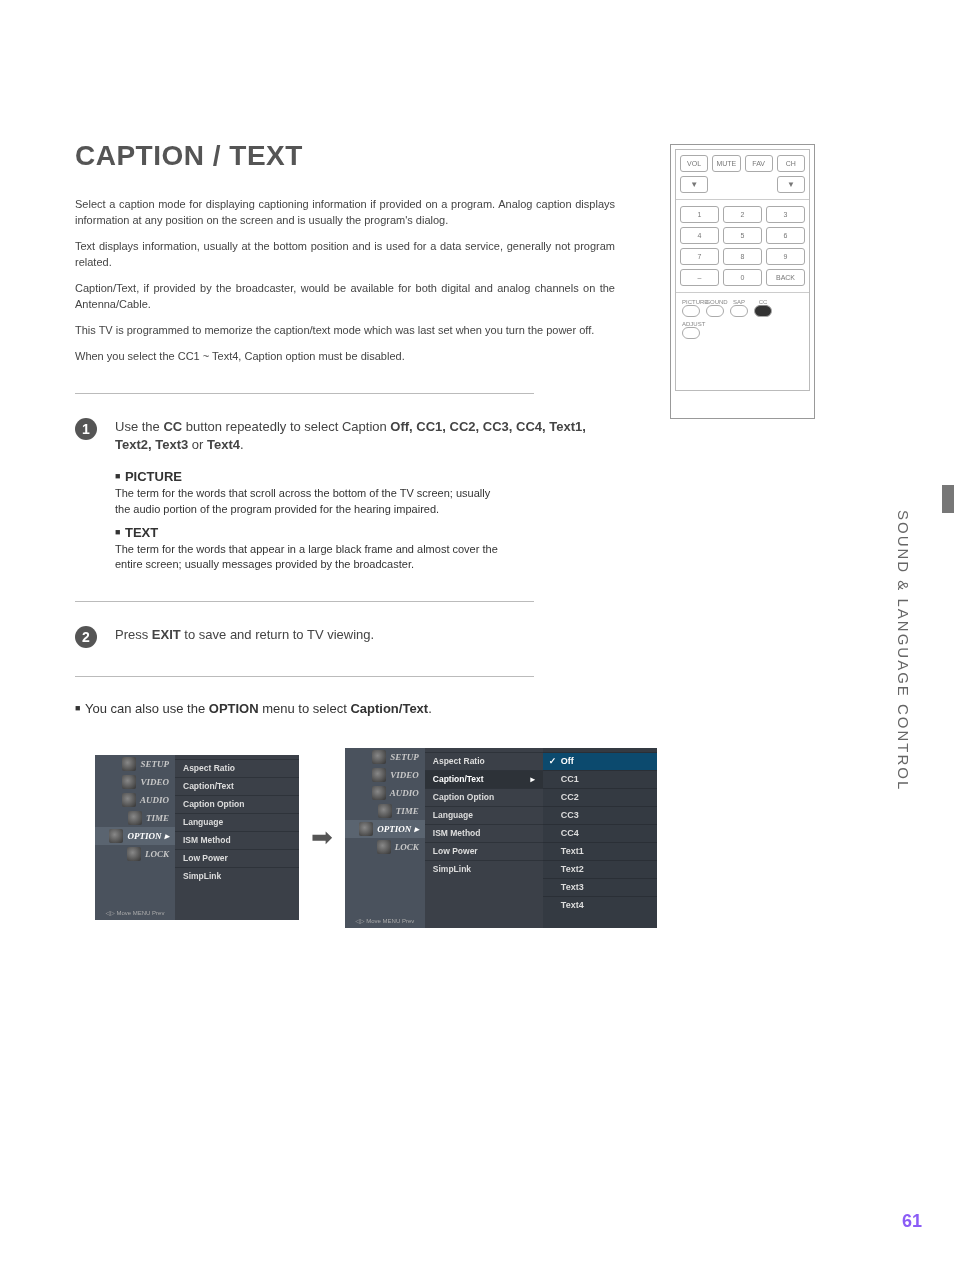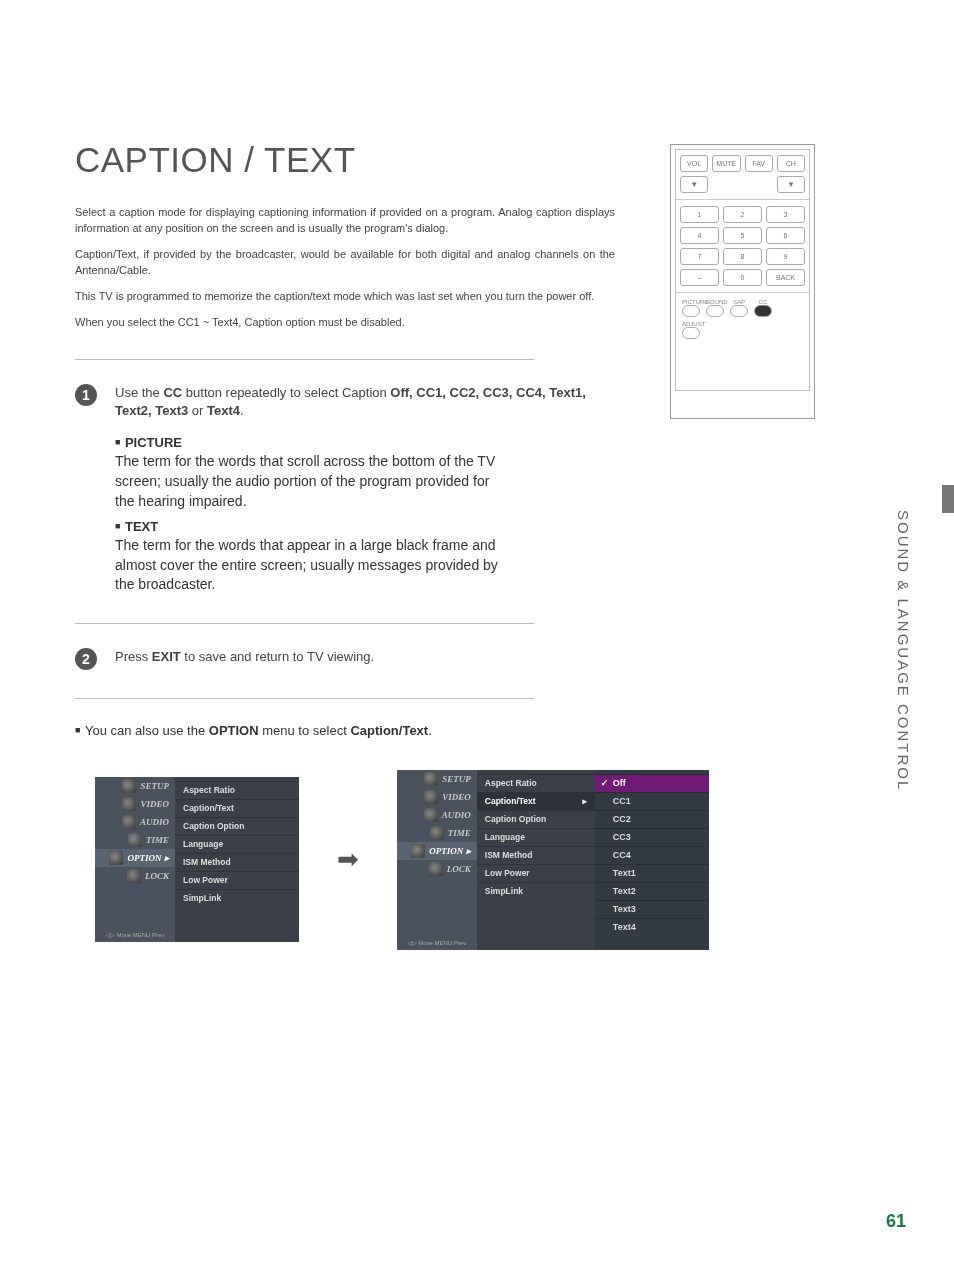--- a/index.html
+++ b/index.html
@@ -14,22 +14,22 @@
   }
   .page {
     padding: 140px 75px 0 75px;
     display: flex;
     flex-direction: row;
   }
   .main-col {
     width: 540px;
   }
   h1 {
-    font-size: 35px;
-    font-weight: 400;
+    font-size: 28px;
+    font-weight: 700;
     letter-spacing: 0.5px;
     margin: 0 0 25px 0;
     color: #555;
   }
   h2 {
     font-size: 20px;
     font-weight: 600;
     margin: 0 0 22px 0;
     color: #444;
   }
@@ -83,21 +83,21 @@
   }
   .sub-h::before {
     content: "■ ";
     font-size: 9px;
     vertical-align: 2px;
     margin-right: 2px;
   }
   .sub-p {
     margin: 0 12px 6px 0;
     line-height: 1.4;
-    font-size: 14px;
+    font-size: 11px;
   }
   .note-line {
     font-size: 13px;
     margin: 18px 0 32px 0;
   }
   .note-line::before {
     content: "■ ";
     font-size: 9px;
     vertical-align: 2px;
     margin-right: 2px;
@@ -134,21 +134,21 @@
   .smallbtns { display: flex; gap: 6px; justify-content: flex-start; margin: 6px 2px 0 2px; }
   .oval { width: 16px; height: 10px; border: 1px solid #aaa; border-radius: 6px; }
   .oval.dark { background: #333; }
   .slab { font-size: 6px; width: 18px; }
   .rsep { border-top: 1px solid #ccc; margin: 6px -4px; }
 
   
   .osd-row {
     display: flex;
     align-items: center;
-    gap: 38px;
+    gap: 12px;
     margin-top: 22px;
     margin-left: 20px;
   }
   .arrow-big {
     font-size: 26px;
     color: #555;
   }
   .osd {
     display: flex;
     background: #3b4048;
@@ -236,21 +236,21 @@
     color: #ddd;
     border-top: 1px solid #2a2f36;
     position: relative;
   }
   .osd-val.sel::before {
     content: "✓";
     position: absolute;
     left: 6px;
   }
   .osd-val.sel {
-    background: #701a75;
+    background: #0c4a6e;
     color: #fff;
   }
 
   
   .side-text {
     position: absolute;
     right: 42px;
     top: 510px;
     writing-mode: vertical-rl;
     font-size: 15px;
@@ -260,36 +260,37 @@
   .side-bar {
     position: absolute;
     right: 0;
     top: 485px;
     width: 12px;
     height: 28px;
     background: #777;
   }
   .page-num {
     position: absolute;
-    right: 48px;
+    right: 32px;
     bottom: 40px;
     font-size: 18px;
     font-weight: bold;
-    color: #15803d;
+    color: #8b5cf6;
   }
 </style>
 </head>
 <body>
 
 <div class="page">
   <div class="main-col">
     <h1>CAPTION / TEXT</h1>
 
     <div class="body-text">
       <p>Select a caption mode for displaying captioning information if provided on a program. Analog caption displays information at any position on the screen and is usually the program's dialog.</p>
+      <p>Text displays information, usually at the bottom position and is used for a data service, generally not program related.</p>
       <p>Caption/Text, if provided by the broadcaster, would be available for both digital and analog channels on the Antenna/Cable.</p>
       <p>This TV is programmed to memorize the caption/text mode which was last set when you turn the power off.</p>
       <p>When you select the CC1 ~ Text4, Caption option must be disabled.</p>
     </div>
 
     <hr>
 
     <div class="step">
       <div class="step-num">1</div>
       <div class="step-body">

